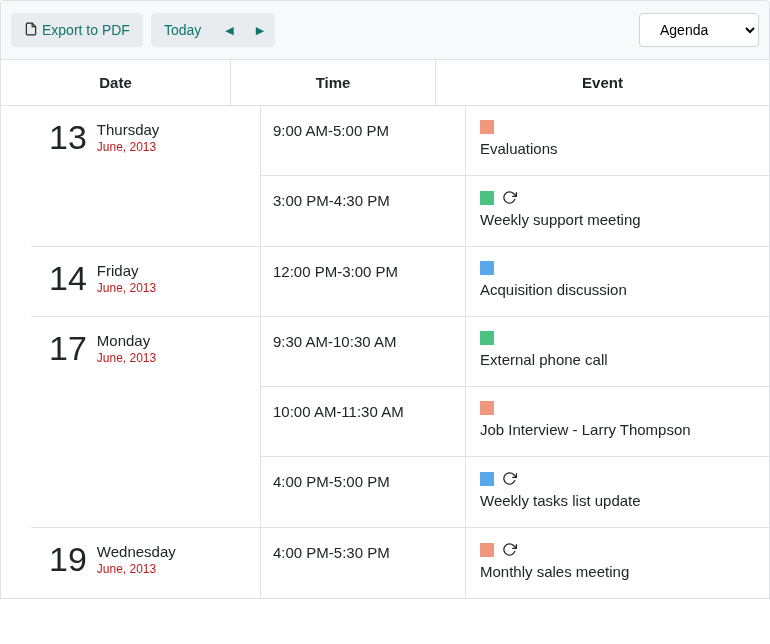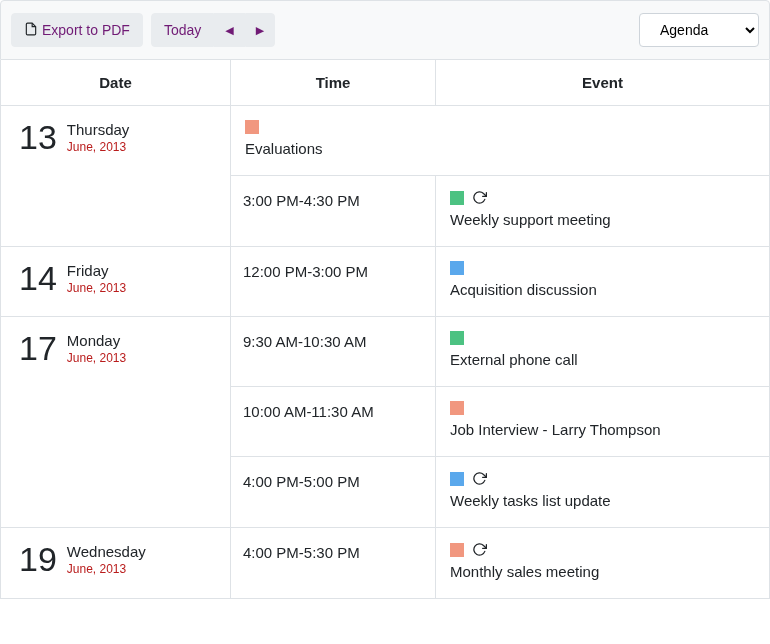--- a/index.html
+++ b/index.html
@@ -23,21 +23,21 @@
   .btn {
     display: inline-flex;
     align-items: center;
     gap: 4px;
     background: #e9ecef;
     border: 1px solid #e9ecef;
     border-radius: 4px;
     padding: 6px 12px;
     font-size: 14px;
     cursor: pointer;
-    color: #701a75;
+    color: #0f766e;
     height: 34px;
   }
   .nav-group {
     display: inline-flex;
   }
   .nav-group .btn {
     border-radius: 0;
   }
   .nav-group .btn:first-child { border-top-left-radius: 4px; border-bottom-left-radius: 4px; }
   .nav-group .btn:last-child  { border-top-right-radius: 4px; border-bottom-right-radius: 4px; }
@@ -81,20 +81,21 @@
     padding: 14px 8px;
     border-right: 1px solid #dee2e6;
     font-size: 15px;
   }
   .agenda-head > div:last-child { border-right: none; }
 
   .day-row {
     display: grid;
     grid-template-columns: 230px 1fr;
     border-bottom: 1px solid #dee2e6;
+    margin-left: 30px;
   }
   .day-row:last-child { border-bottom: none; }
 
   .date-cell {
     border-right: 1px solid #dee2e6;
     padding: 14px 12px 12px 18px;
     display: flex;
     align-items: flex-start;
     gap: 10px;
   }
@@ -192,20 +193,21 @@
         <div class="day-row">
           <div class="date-cell">
             <div class="date-num">13</div>
             <div class="date-meta">
               <div class="dow">Thursday</div>
               <div class="monthyear">June, 2013</div>
             </div>
           </div>
           <div class="slots">
             <div class="slot">
+              <div class="time-cell">9:00 AM-5:00 PM</div>
               <div class="event-cell">
                 <div class="event-top">
                   <span class="dot" style="background: rgb(241, 151, 127);"></span>
                 </div>
                 <div>Evaluations</div>
               </div>
             </div>
             <div class="slot">
               <div class="time-cell">3:00 PM-4:30 PM</div>
               <div class="event-cell">

